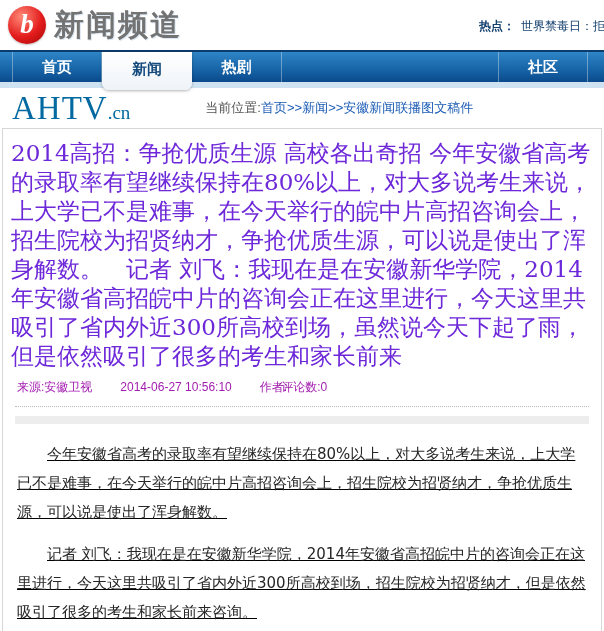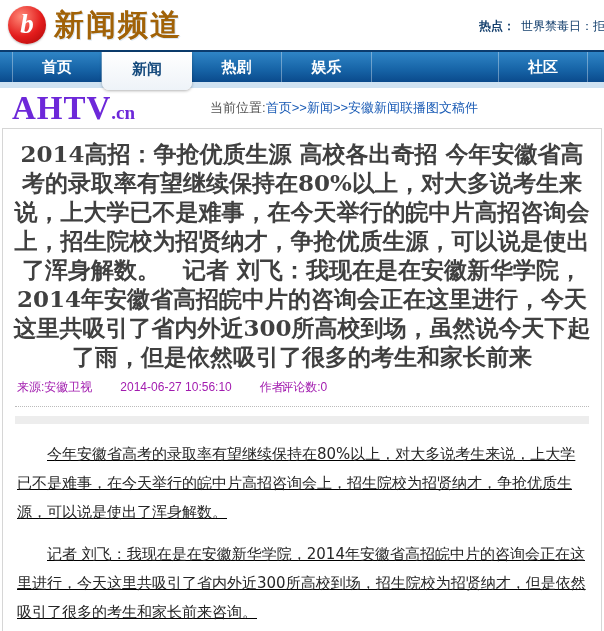--- a/index.html
+++ b/index.html
@@ -20,21 +20,21 @@
     display:flex; align-items:center; justify-content:center;
     box-shadow:0 1px 2px rgba(0,0,0,.25);
     flex:0 0 auto;
   }
   .logo-circle span {
     color:#fff; font-family:"Liberation Serif","DejaVu Serif",serif;
     font-style:italic; font-weight:bold; font-size:27px; line-height:1;
     transform:translateY(-1px);
   }
   .channel-name {
-    margin-left:8px; font-size:30px; font-weight:bold; color:#a16207;
+    margin-left:8px; font-size:30px; font-weight:bold; color:#737373;
     letter-spacing:2px; text-shadow:1px 1px 0 #dce8f4;
   }
   .hot-area {
     position:absolute; right:0; top:18px; white-space:nowrap; overflow:hidden;
     width:125px; font-size:12px;
   }
   .hot-label { color:#15406e; font-weight:bold; }
   .hot-link  { color:#15406e; text-decoration:none; margin-left:6px; }
   
   .nav-bar {
@@ -54,35 +54,35 @@
   .nav-tab.active {
     background:linear-gradient(#ffffff,#eef3f8);
     color:#154a7d; border-radius:0 0 7px 7px;
     height:38px; line-height:34px; z-index:3;
     box-shadow:0 1px 3px rgba(0,0,0,.3);
     border-right:none;
   }
   .nav-strip { height:6px; background:#cfe2f2; }
   
   .sub-header { height:40px; display:flex; align-items:center; padding:0 12px; }
-  .site-logo { font-family:"Liberation Serif","DejaVu Serif",serif; font-weight:bold; color:#6d28d9; cursor:pointer; }
+  .site-logo { font-family:"Liberation Serif","DejaVu Serif",serif; font-weight:normal; color:#0369a1; cursor:pointer; }
   .site-logo .big { font-size:33px; letter-spacing:1px; }
   .site-logo .small { font-size:19px; }
   .breadcrumb { margin-left:75px; font-size:13px; color:#555; }
   .breadcrumb a { color:#1a5bb5; text-decoration:none; }
   .crumb-sep { color:#1a5bb5; }
   
   .article-box {
     margin:0 2px; border:1px solid #d6d6d6; background:#fff;
     min-height:505px; padding-top:4px;
   }
   .article-title {
     font-family:"DejaVu Serif","Liberation Serif",serif;
-    font-weight:bold; font-size:23px; line-height:29px;
-    color:#404040; text-align:center; padding:6px 8px 0;
+    font-weight:normal; font-size:23px; line-height:29px;
+    color:#6d28d9; text-align:left; padding:6px 8px 0;
   }
   .meta-row {
     text-align:left; color:#a21caf; font-size:12px; margin-top:8px;
   }
   .meta-row span { margin:0 14px; }
   .dotted-divider { margin:10px 12px 0; border-bottom:1px dotted #bbb; height:1px; }
   .gray-divider { margin:9px 12px 0; height:8px; background:#ededed; }
   .article-body { padding:16px 14px 0;text-decoration:underline; }
   .article-body p {
     font-size:15px; line-height:29px; color:#262626;
@@ -100,21 +100,20 @@
   <div class="channel-name">新闻频道</div>
   <div class="hot-area">
     <span class="hot-label">热点：</span><a class="hot-link" href="#">世界禁毒日：拒</a>
   </div>
 </div>
 
 <div class="nav-bar">
   <div class="nav-tab">首页</div>
   <div class="nav-tab active">新闻</div>
   <div class="nav-tab">热剧</div>
-  <div class="nav-tab">娱乐</div>
   <div class="nav-tab last">社区</div>
 </div>
 <div class="nav-strip"></div>
 
 <div class="sub-header">
   <div class="site-logo">
     <span class="big">AHTV</span><span class="small">.cn</span>
   </div>
   <div class="breadcrumb">
     <span>当前位置:</span><a href="#">首页</a><span class="crumb-sep">&gt;&gt;</span><a href="#">新闻</a><span class="crumb-sep">&gt;&gt;</span><a href="#">安徽新闻联播图文稿件</a>

